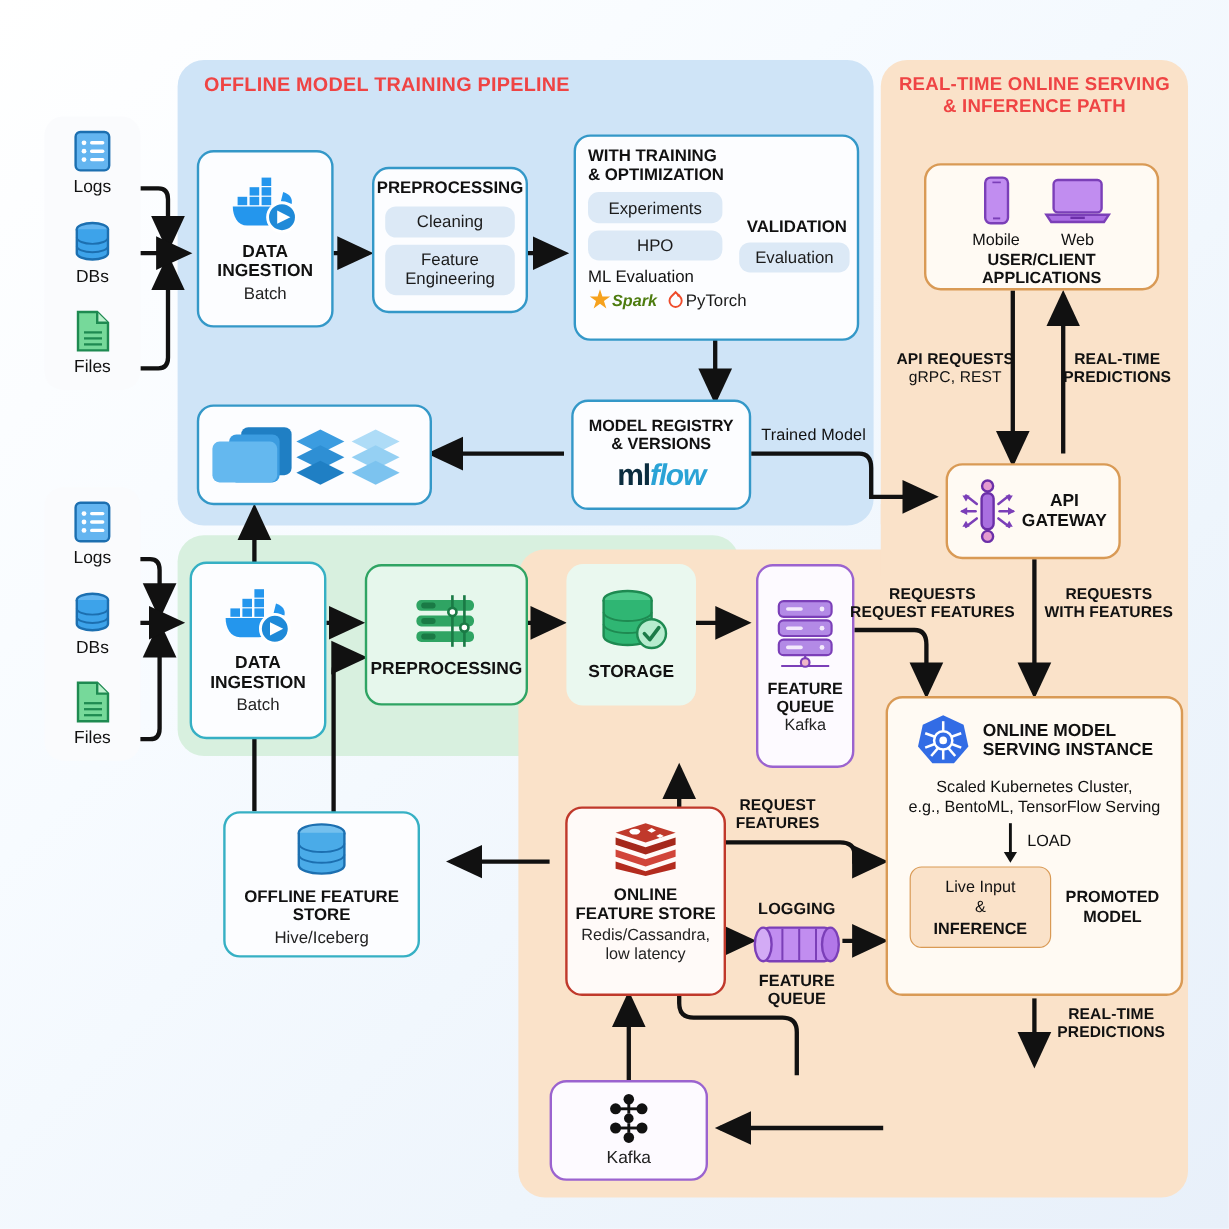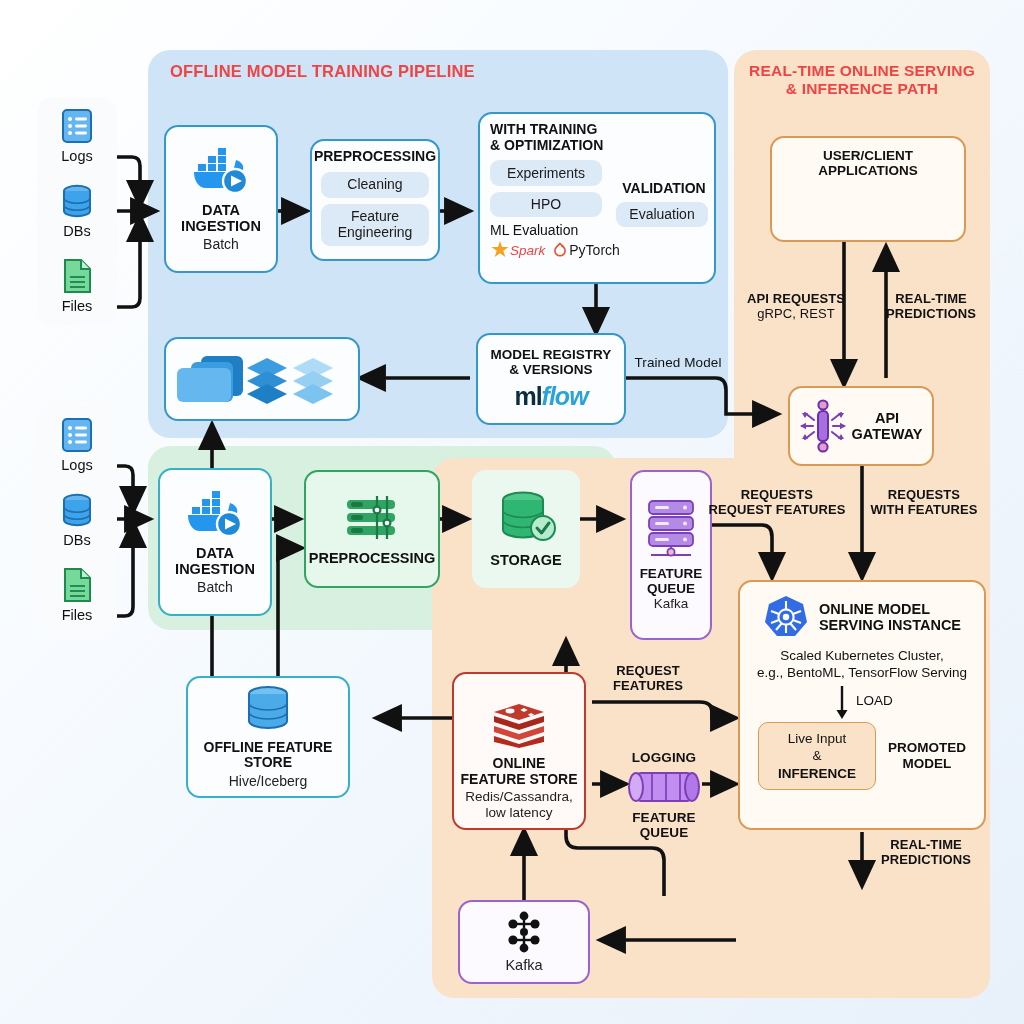--- a/index.html
+++ b/index.html
@@ -239,21 +239,21 @@
       <div>&amp; OPTIMIZATION</div>
     </div>
     <div class="chip" style="width:112px;height:26px;margin-top:7px;font-size:14px;">Experiments</div>
     <div class="chip" style="width:112px;height:25px;margin-top:6px;font-size:14px;">HPO</div>
     <div style="font-size:14px;color:#111;margin-top:5px;">ML Evaluation</div>
     <div style="display:flex;align-items:center;gap:8px;margin-top:2px;">
       <span style="display:flex;align-items:center;">
         <svg width="20" height="20" viewBox="0 0 20 20">
           <path d="M10,1 L12,7 L18.5,7 L13.3,10.8 L15.3,17 L10,13.2 L4.7,17 L6.7,10.8 L1.5,7 L8,7 z" fill="#f6a21d"></path>
         </svg>
-        <span style="font-size:13.5px;font-weight:normal;font-style:italic;color:#ef4444;">Spark</span>
+        <span style="font-size:13.5px;font-weight:bold;font-style:italic;color:#4d7c0f;">Spark</span>
       </span>
       <span style="display:flex;align-items:center;gap:2px;">
         <svg width="14" height="16" viewBox="0 0 14 16">
           <path d="M7,1.5 L10.6,5.1 A5.1,5.1 0 1 1 3.4,5.1 z" fill="none" stroke="#ee4c2c" stroke-width="1.6"></path>
           <circle cx="9.4" cy="4.2" r="1.1" fill="#ee4c2c"></circle>
         </svg>
         <span style="font-size:14px;color:#1a1a1a;">PyTorch</span>
       </span>
     </div>
     <div class="abs" style="left:136px;top:66px;width:96px;">
@@ -344,20 +344,38 @@
       <path d="M10,10 L10,40 A20,7.5 0 0 0 50,40 L50,10" fill="#2fb673" stroke="#1e8a51" stroke-width="2"></path>
       <path d="M10,20 A20,7.5 0 0 0 50,20" fill="none" stroke="#1e8a51" stroke-width="1.6"></path>
       <path d="M10,30 A20,7.5 0 0 0 50,30" fill="none" stroke="#1e8a51" stroke-width="1.6"></path>
       <circle cx="50" cy="38" r="12" fill="#b6ecce" stroke="#1e8a51" stroke-width="2"></circle>
       <path d="M44,38 L48.5,43 L56,33" fill="none" stroke="#1b7a47" stroke-width="3" stroke-linecap="round" stroke-linejoin="round"></path>
     </svg>
     <div class="title" style="font-size:14.5px;margin-top:8px;">STORAGE</div>
   </div>
 
   <div class="abs node" style="left:770px;top:136px;width:196px;height:106px;background:#fffaf3;border-color:#d99a55;justify-content:flex-start;padding-top:8px;">
+    <div style="display:flex;align-items:flex-end;gap:20px;">
+      <div style="text-align:center;">
+        <svg width="30" height="46" viewBox="0 0 30 46" style="margin:0 auto;">
+          <rect x="6" y="2" width="19" height="38" rx="4.5" fill="#c18df0" stroke="#7b3fb8" stroke-width="2"></rect>
+          <line x1="12" y1="6" x2="19" y2="6" stroke="#7b3fb8" stroke-width="1.4"></line>
+          <line x1="12.5" y1="36" x2="18.5" y2="36" stroke="#7b3fb8" stroke-width="1.6"></line>
+        </svg>
+        <div style="font-size:13.5px;color:#111;">Mobile</div>
+      </div>
+      <div style="text-align:center;">
+        <svg width="56" height="46" viewBox="0 0 56 46" style="margin:0 auto;">
+          <rect x="8" y="4" width="40" height="27" rx="3.5" fill="#c18df0" stroke="#7b3fb8" stroke-width="2"></rect>
+          <path d="M2,33 L54,33 L50,39 L6,39 z" fill="#ab6fe4" stroke="#7b3fb8" stroke-width="2"></path>
+          <line x1="22" y1="35.5" x2="34" y2="35.5" stroke="#6b2fa8" stroke-width="2"></line>
+        </svg>
+        <div style="font-size:13.5px;color:#111;">Web</div>
+      </div>
+    </div>
     <div class="title" style="font-size:13.5px;margin-top:2px;">USER/CLIENT APPLICATIONS</div>
   </div>
 
   <div class="abs lbl" style="left:740px;top:292px;width:112px;font-size:13px;">
     <div>API REQUESTS</div>
     <div class="reg" style="font-weight:normal;">gRPC, REST</div>
   </div>
   <div class="abs lbl" style="left:876px;top:292px;width:110px;font-size:13px;">
     <div>REAL-TIME</div>
     <div>PREDICTIONS</div>
@@ -476,21 +494,21 @@
     <svg width="56" height="48" viewBox="0 0 56 48">
       <ellipse cx="28" cy="9" rx="19" ry="7" fill="#74c0ee" stroke="#1c6fb0" stroke-width="2"></ellipse>
       <path d="M9,9 L9,36 A19,7 0 0 0 47,36 L47,9" fill="#4aabe8" stroke="#1c6fb0" stroke-width="2"></path>
       <path d="M9,18 A19,7 0 0 0 47,18" fill="none" stroke="#1c6fb0" stroke-width="1.6"></path>
       <path d="M9,27 A19,7 0 0 0 47,27" fill="none" stroke="#1c6fb0" stroke-width="1.6"></path>
     </svg>
     <div class="title" style="font-size:14px;margin-top:7px;">OFFLINE FEATURE STORE</div>
     <div class="sub" style="font-size:14px;margin-top:2px;">Hive/Iceberg</div>
   </div>
 
-  <div class="abs node" style="left:452px;top:672px;width:134px;height:158px;background:#fffaf8;border-color:#c0392b;justify-content:flex-start;padding-top:28px;">
+  <div class="abs node" style="left:471px;top:672px;width:134px;height:158px;background:#fffaf8;border-color:#c0392b;justify-content:flex-start;padding-top:10px;">
     <svg width="58" height="48" viewBox="0 0 58 48">
       <g>
         <path d="M29,2 L54,10 L29,18 L4,10 z" fill="#c0392b"></path>
         <path d="M4,14 L29,22 L54,14 L54,20 L29,28 L4,20 z" fill="#a5281b"></path>
         <path d="M4,24 L29,32 L54,24 L54,30 L29,38 L4,30 z" fill="#d1453a"></path>
         <path d="M4,34 L29,42 L54,34 L54,40 L29,46 L4,40 z" fill="#b32b1e"></path>
       </g>
       <g fill="#fff">
         <ellipse cx="20" cy="9" rx="4.5" ry="2.4"></ellipse>
         <path d="M34,6 l3.6,2 l-3.6,2 l-3.6,-2 z"></path>

